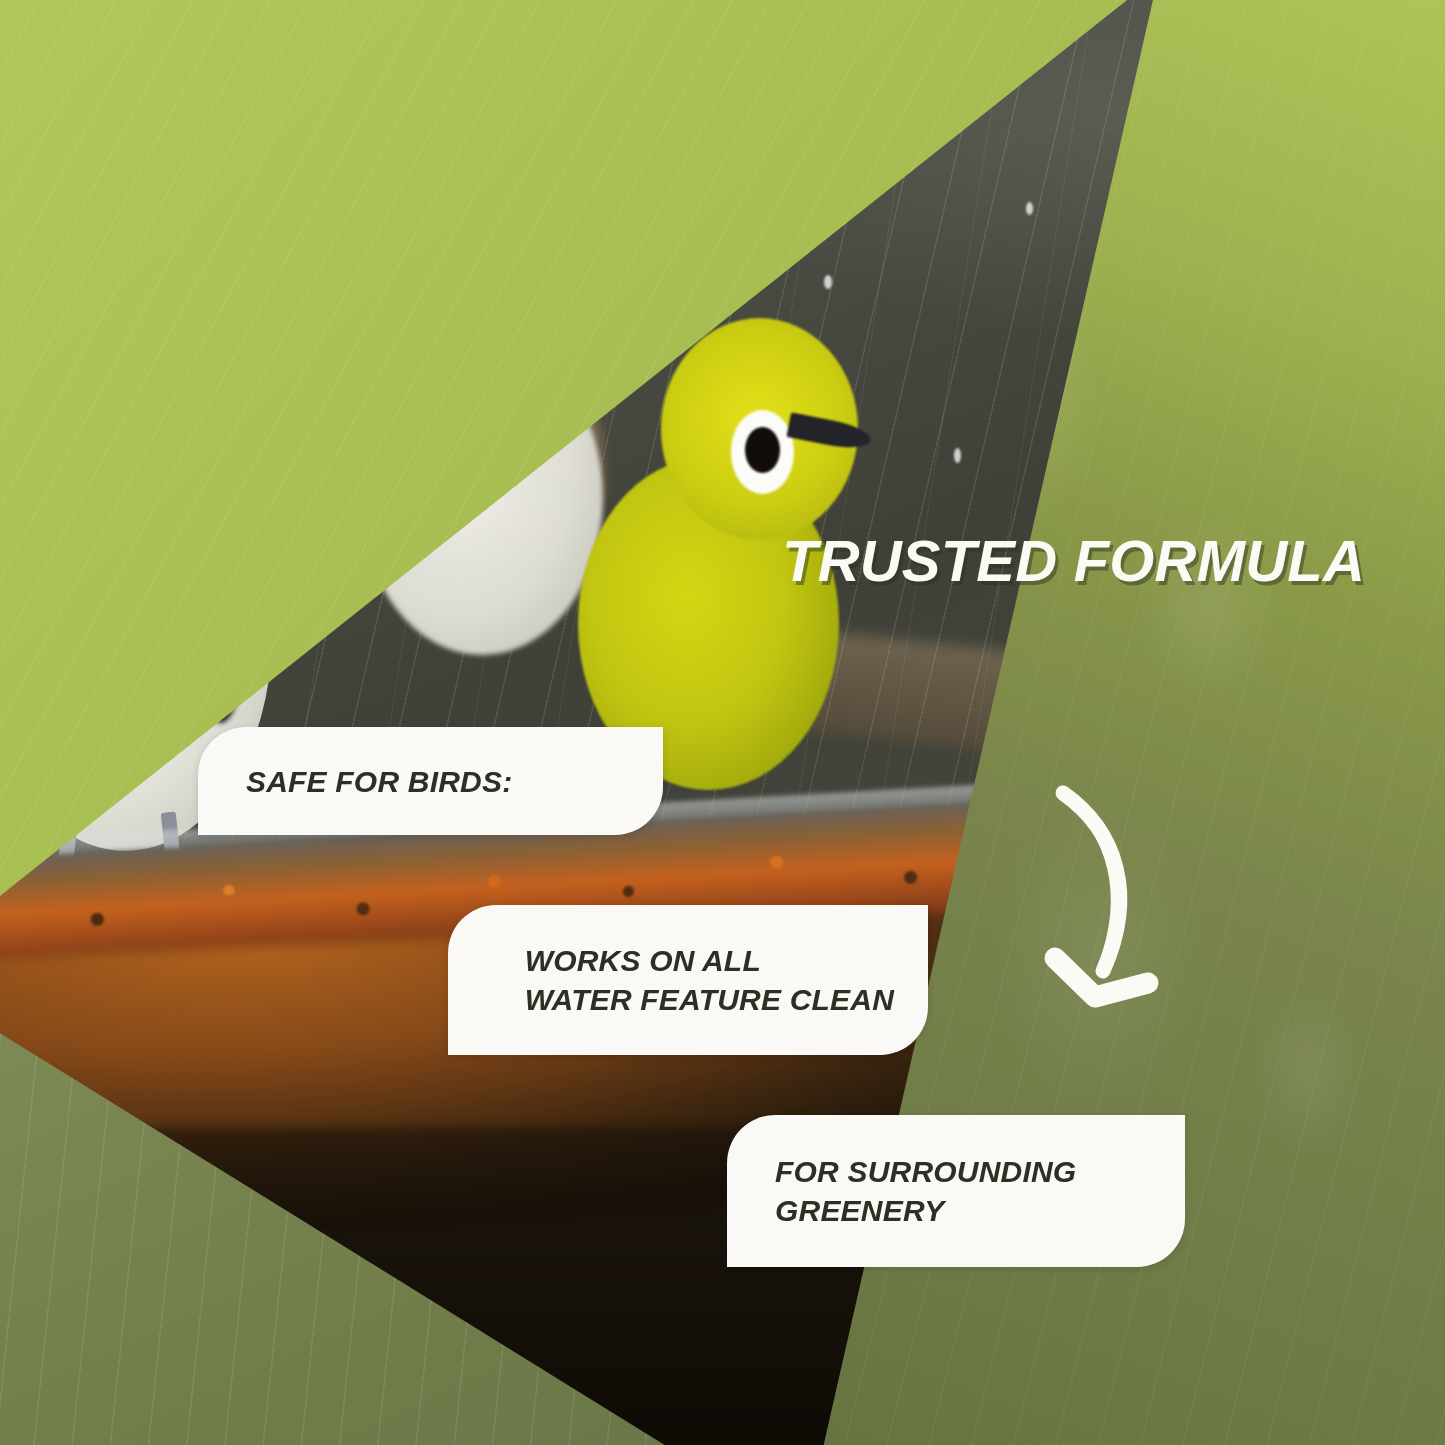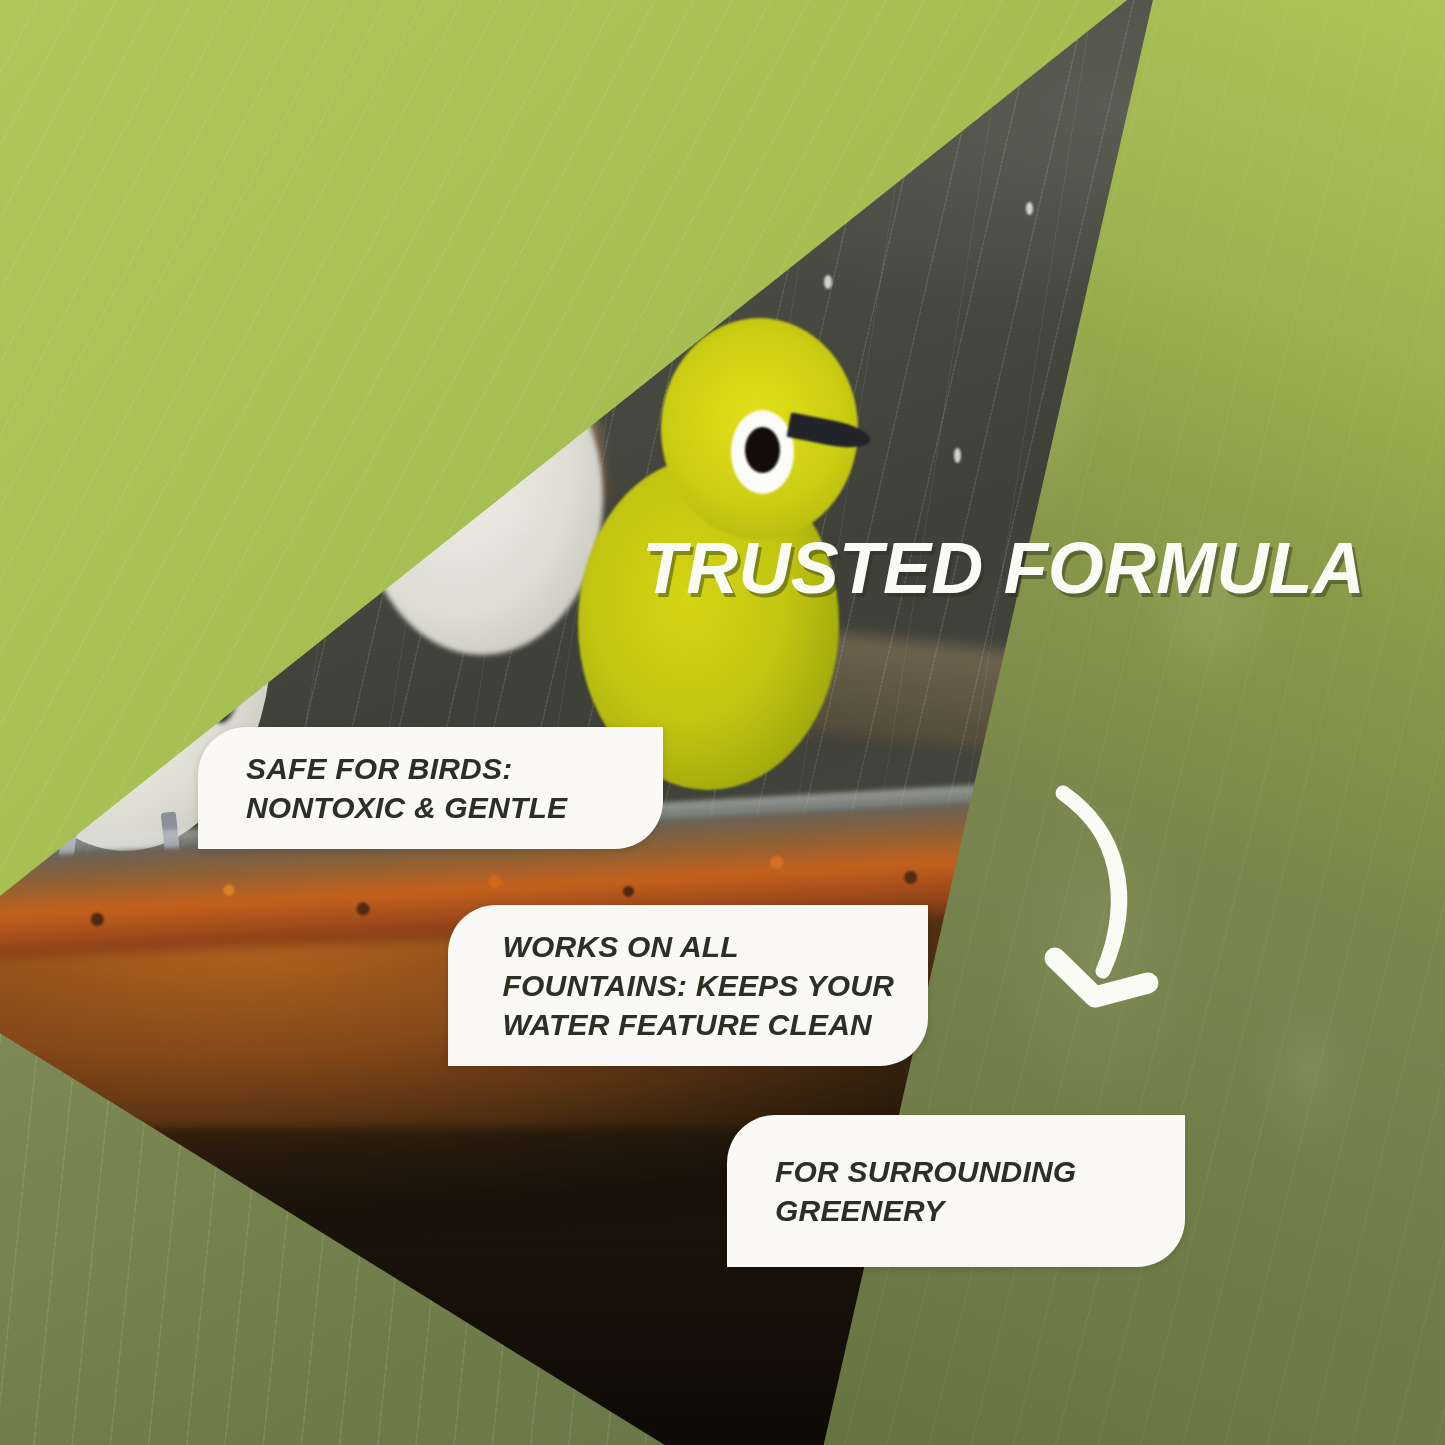--- a/index.html
+++ b/index.html
@@ -156,21 +156,21 @@
   #tri-bl{left:0;top:71.5%;width:46%;height:28.5%;
     background:linear-gradient(155deg,#7d8a55 0%,#74814d 45%,#6a7747 100%);
     clip-path:polygon(0 0, 0 100%, 100% 100%);}
   #tri-bl .tex{position:absolute;inset:0;opacity:.2;
     background:repeating-linear-gradient(96deg, rgba(255,255,255,.45) 0 1.5px, rgba(255,255,255,0) 1.5px 38px);}
 
   
   #headline{
     position:absolute;right:80px;top:528px;width:760px;text-align:right;
     color:#fbfbf5;font-weight:bold;font-style:italic;
-    font-size:72px;line-height:1.13;letter-spacing:.2px;
+    font-size:58px;line-height:1.13;letter-spacing:.2px;
     text-shadow:3px 4px 0 rgba(40,48,26,.45);
   }
   #headline .hl{display:block;white-space:nowrap;}
 
   
   .callout{
     position:absolute;background:#faf9f5;
     border-radius:48px 0 48px 0;
     color:#2c2f24;font-weight:bold;font-style:italic;
     font-size:30px;line-height:1.30;letter-spacing:.2px;
@@ -258,28 +258,26 @@
 
   <svg id="arrow" viewBox="0 0 215 255">
     <path d="M38 18 C 92 56, 112 120, 78 196" stroke="#fbfbf5" stroke-width="15" fill="none" stroke-linecap="round"></path>
     <path d="M38 18 C 86 58, 104 118, 76 192" stroke="#fbfbf5" stroke-width="7" fill="none" stroke-linecap="round"></path>
     <path d="M30 183 L 70 222 L 123 208" stroke="#fbfbf5" stroke-width="21" fill="none" stroke-linecap="round" stroke-linejoin="round"></path>
   </svg>
 
   <div class="callout" id="callout-1">
     <div>
       <span>SAFE FOR BIRDS:</span>
-      <span>NONTOXIC &amp; GENTLE</span>
     </div>
   </div>
 
   <div class="callout" id="callout-2">
     <div>
       <span>WORKS ON ALL</span>
-      <span>FOUNTAINS: KEEPS YOUR</span>
       <span>WATER FEATURE CLEAN</span>
     </div>
   </div>
 
   <div class="callout" id="callout-3">
     <div>
       <span>FOR SURROUNDING</span>
       <span>GREENERY</span>
     </div>
   </div>

